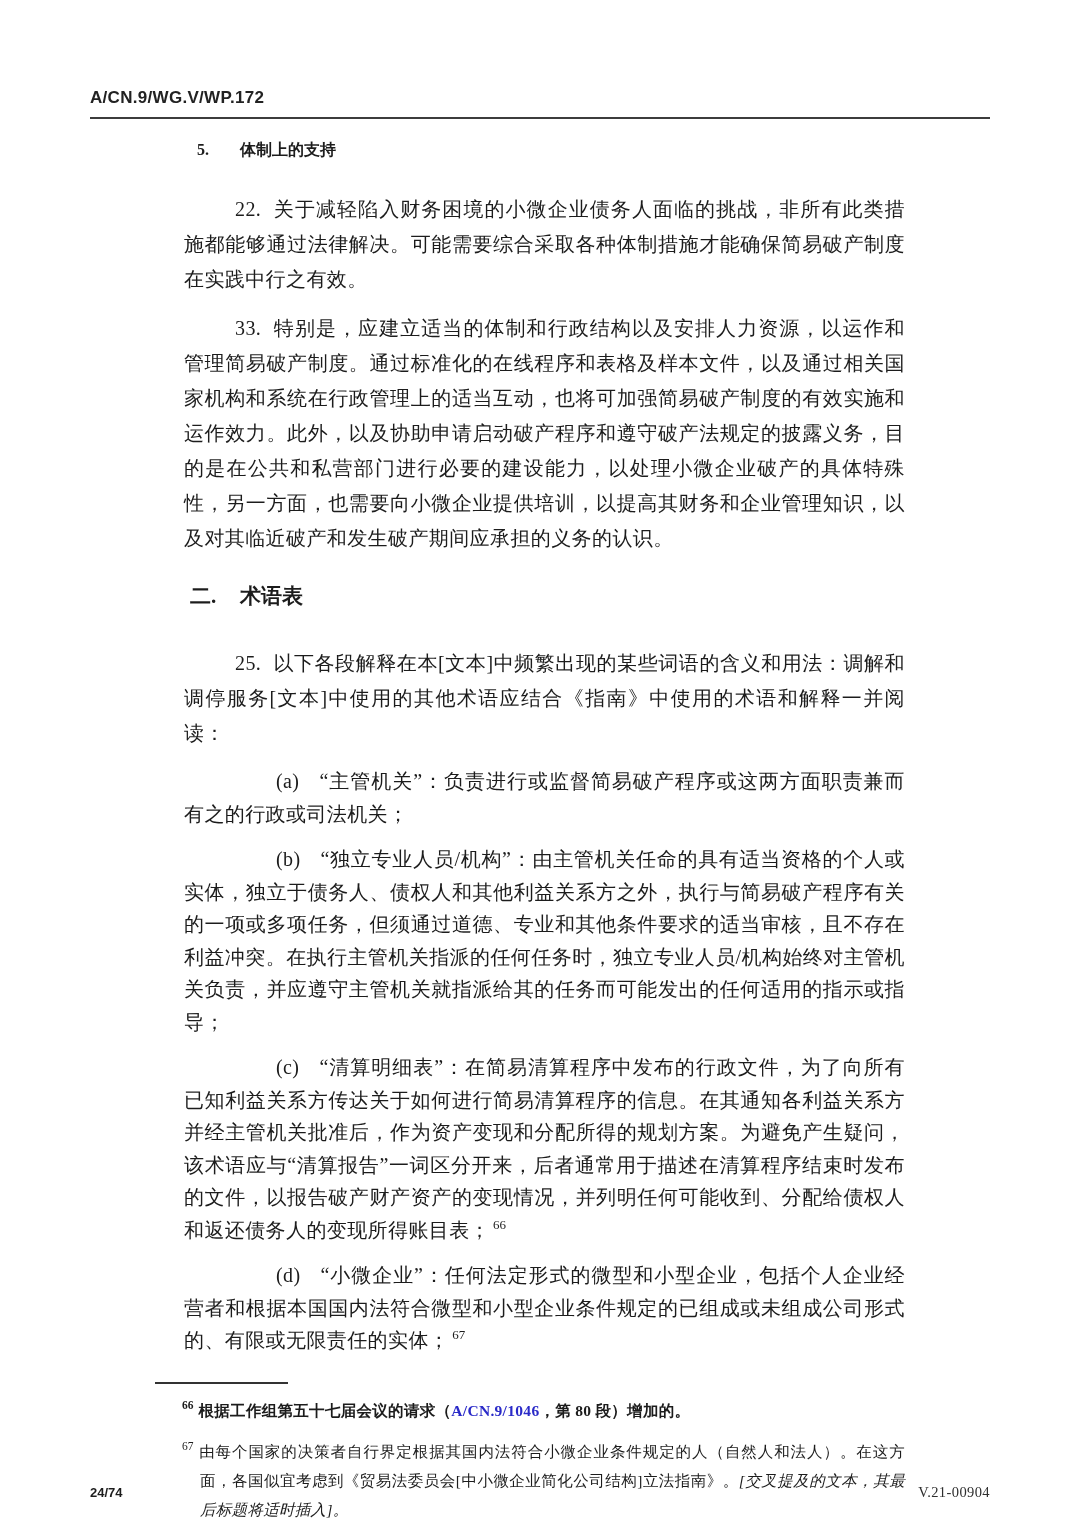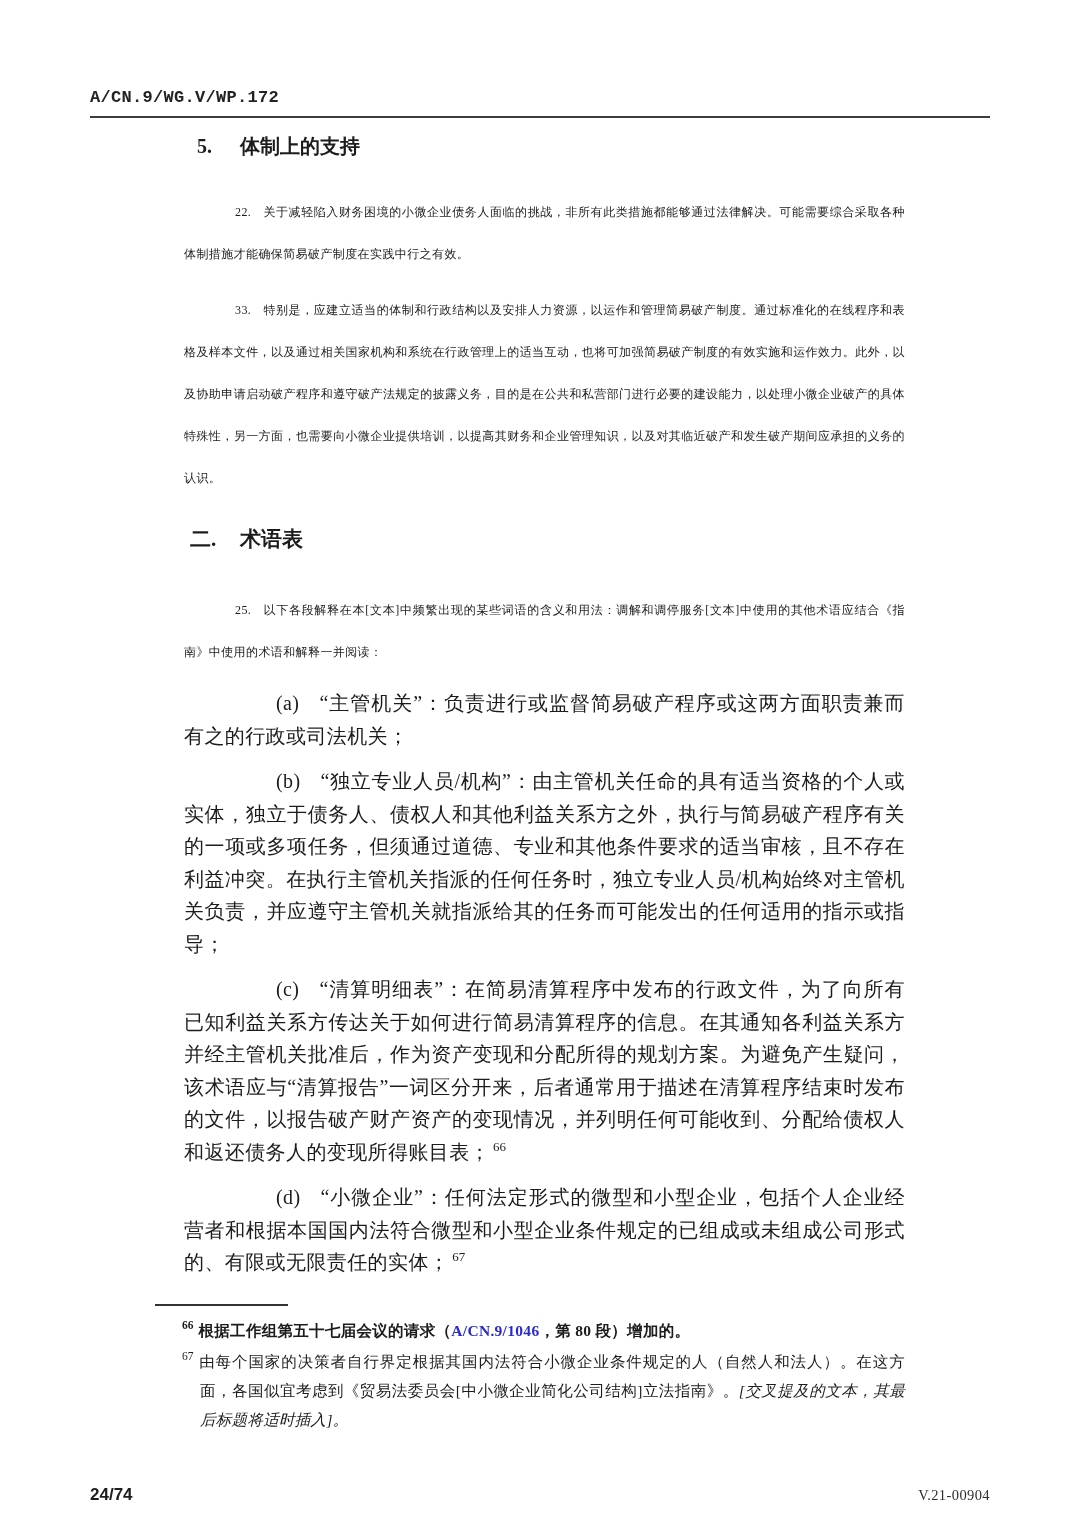--- a/index.html
+++ b/index.html
@@ -17,53 +17,53 @@
   }
   .page {
     padding: 88px 90px 0 90px;
     box-sizing: border-box;
     width: 1080px;
     height: 1526px;
     position: relative;
   }
   
   .doc-symbol {
-    font-family: Liberation Mono, monospace;
+    font-family: Liberation Sans, sans-serif;
     font-weight: bold;
     font-size: 17px;
     letter-spacing: 0.3px;
     color: #222;
   }
   .header-rule {
     border: none;
     border-top: 2px solid #3c3c3c;
     margin: 9px 0 0 0;
   }
   
   main {
     margin: 0 85px 0 94px; 
   }
   .heading {
     font-weight: bold;
     white-space: nowrap;
   }
   .heading-sub {              
-    font-size: 20px;
-    margin: 15px 0 31px 13px;
+    font-size: 16px;
+    margin: 21px 0 31px 13px;
   }
   .heading-sub .hnum { display: inline-block; width: 43px; }
   .heading-main {             
     font-size: 21px;
     margin: 26px 0 36px 6px;
   }
   .heading-main .hnum { display: inline-block; width: 50px; }
 
   .para {
-    font-size: 12px;
-    line-height: 42px;
+    font-size: 20px;
+    line-height: 35px;
     text-align: justify;
     text-indent: 51px;
     margin: 0 0 14px 0;
     letter-spacing: 0.4px;
   }
   .para .pnum { margin-right: 12px; }
 
   .item {
     font-size: 20px;
     line-height: 32.5px;
@@ -91,21 +91,21 @@
     border: none;
     border-top: 2px solid #333;
     margin: 0 0 10px 0;
   }
   .footnote {
     font-size: 15.5px;
     line-height: 29px;
     text-align: justify;
     padding-left: 45px;   
     text-indent: -18px;   
-    margin: 0 0 2px 0;
+    margin: 12px 0 2px 0;
     letter-spacing: 0.3px;
   }
   .footnote sup {
     font-size: 11.5px;
     vertical-align: super;
     line-height: 0;
     margin-right: 5px;
     letter-spacing: 0;
   }
   .fn-bold { font-weight: bold; }
@@ -121,21 +121,21 @@
     left: 90px;
     right: 90px;
     top: 1450px;
     display: flex;
     justify-content: space-between;
     align-items: baseline;
   }
   .page-number {
     font-family: "Liberation Sans", sans-serif;
     font-weight: bold;
-    font-size: 17px;
+    font-size: 13px;
     color: #1d1d1d;
     margin-top: 35px;
   }
   .doc-number {
     font-size: 14.5px;
     color: #2e2e2e;
     letter-spacing: 0.4px;
     text-align: right;
   }
 </style>

